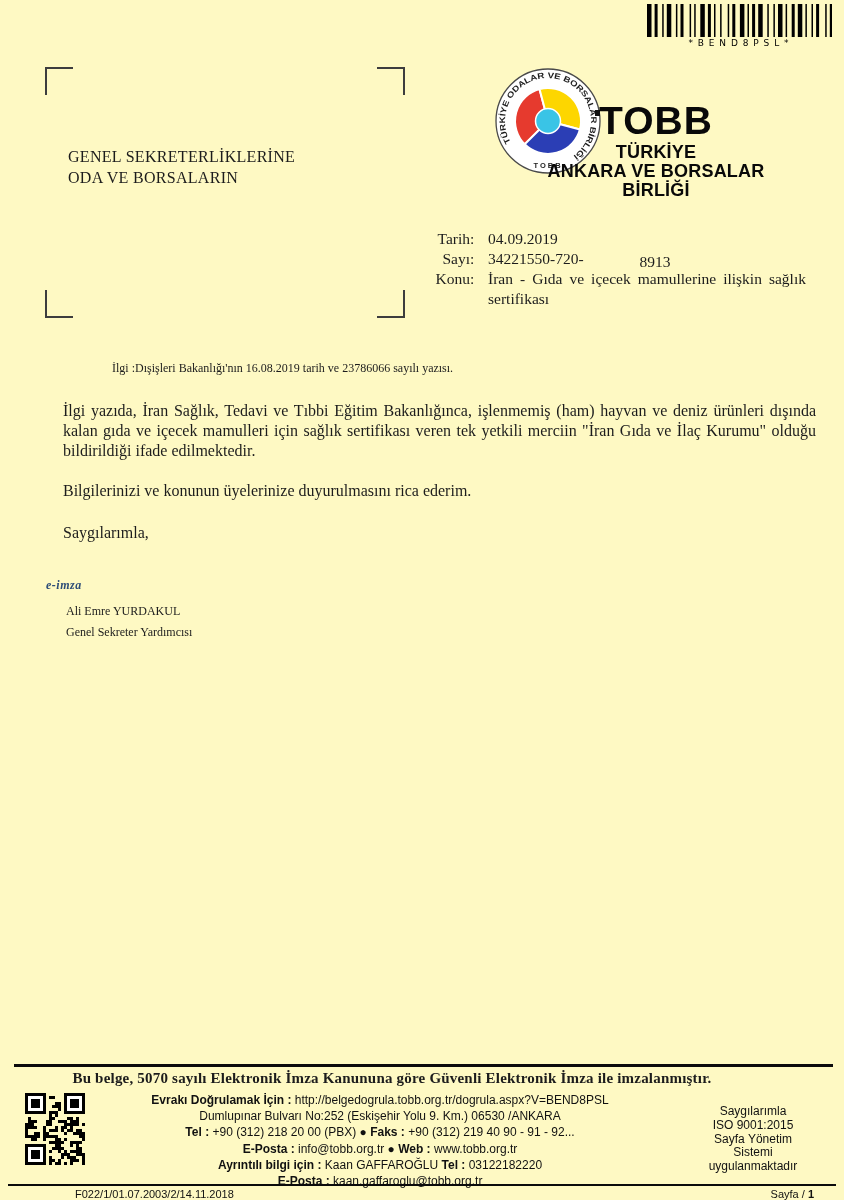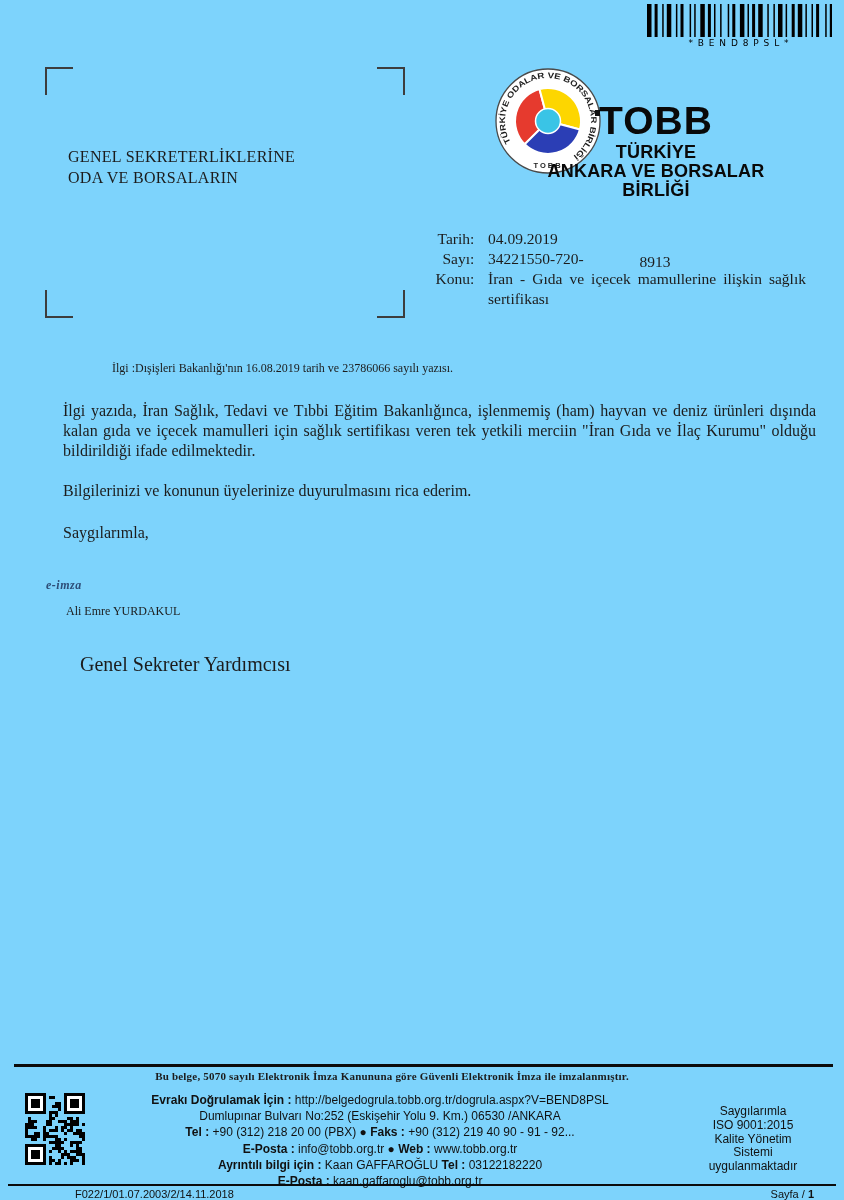--- a/index.html
+++ b/index.html
@@ -1,18 +1,18 @@
 <!DOCTYPE html>
 <html><head>
 <meta charset="utf-8">
 <style>
   * { margin:0; padding:0; box-sizing:border-box; }
   html,body { background:#ffffff; }
   .page {
-    position:relative; width:844px; height:1200px; background:#7dd3fc;
+    position:relative; width:844px; height:1200px; background:#fef9c3;
     font-family:"Liberation Serif", serif; color:#1c1c1c; overflow:hidden;
   }
   
   .barcode { position:absolute; left:646px; top:4px; width:186px; text-align:center; }
   .barcode svg { display:block; }
   .barcode-label { font-family:"DejaVu Sans", sans-serif; font-size:9px; letter-spacing:1px; color:#000; margin-top:1px; white-space:nowrap; }
   
   .mark { position:absolute; width:28px; height:28px; border:0 solid #3d3d3d; }
   .mark.tl { left:45px;  top:67px;  border-top-width:2px;    border-left-width:2px; }
   .mark.tr { left:377px; top:67px;  border-top-width:2px;    border-right-width:2px; }
@@ -38,26 +38,26 @@
   
   .ilgi { position:absolute; left:63px; top:358px; font-size:12px; line-height:20px; display:flex; width:753px;text-align:right; }
   .ilgi-label { width:72px; flex:none; }
   .para1 { position:absolute; left:63px; top:401px; width:753px; font-size:16px; line-height:20px;
            text-align:justify; }
   .para2 { position:absolute; left:63px; top:481px; width:753px; font-size:16px; line-height:20px; }
   .closing { position:absolute; left:63px; top:524px; font-size:16px; }
   .esign { position:absolute; left:46px; top:578px; font-size:12px; font-style:italic; font-weight:700;
            font-family:Liberation Serif, serif; letter-spacing:0.5px; }
   .sig-name  { position:absolute; left:66px; top:604px; font-size:12px; }
-  .sig-title { position:absolute; left:66px; top:653px; font-size:20px;margin-left:14px; }
+  .sig-title { position:absolute; left:66px; top:625px; font-size:12px; }
   
   .rule-top    { position:absolute; left:14px; right:11px; top:1064px; height:3px; background:#0b0b0b; }
   .rule-bottom { position:absolute; left:8px;  right:8px;  top:1184px; height:2px; background:#0b0b0b; }
   .signed-line { position:absolute; left:0; right:60px; top:1070px; text-align:center;
-                 font-size:11px; font-weight:700; letter-spacing:0.2px; }
+                 font-size:15px; font-weight:700; letter-spacing:0.2px; }
   .qr { position:absolute; left:25px; top:1093px; }
   .f-center { position:absolute; left:110px; top:1092px; width:540px; text-align:center;
               font-family:"Liberation Sans", sans-serif; font-size:12px; line-height:16.2px; color:#111; }
   .f-center b { font-weight:700; }
   .iso { position:absolute; left:674px; top:1105px; width:158px; text-align:center;
          font-family:"Liberation Sans", sans-serif; font-size:12px; line-height:13.8px; color:#111; }
   .form-code { position:absolute; left:75px; top:1188px; font-family:"Liberation Sans", sans-serif; font-size:11px; color:#111; }
   .page-num  { position:absolute; right:30px; top:1188px; font-family:"Liberation Sans", sans-serif; font-size:11px; color:#111; }
   .page-num b { font-weight:700; }
   .nowrap { white-space:nowrap; }
@@ -328,21 +328,21 @@
     <div>Dumlupınar Bulvarı No:252 (Eskişehir Yolu 9. Km.) 06530 /ANKARA</div>
     <div><b>Tel :</b> <span>+90 (312) 218 20 00 (PBX)</span> <b>●</b> <b>Faks :</b> <span>+90 (312) 219 40 90 - 91 - 92...</span></div>
     <div><b>E-Posta :</b> <span>info@tobb.org.tr</span> <b>●</b> <b>Web :</b> <span>www.tobb.org.tr</span></div>
     <div><b>Ayrıntılı bilgi için :</b> <span>Kaan GAFFAROĞLU</span> <b>Tel :</b> <span>03122182220</span></div>
     <div><b>E-Posta :</b> <span>kaan.gaffaroglu@tobb.org.tr</span></div>
   </div>
 
   <div class="iso">
     <div>Saygılarımla</div>
     <div>ISO 9001:2015</div>
-    <div>Kalite Yönetim</div>
+    <div>Sayfa Yönetim</div>
     <div>Sistemi</div>
     <div>uygulanmaktadır</div>
   </div>
 
   <div class="rule-bottom"></div>
   <div class="form-code">F022/1/01.07.2003/2/14.11.2018</div>
   <div class="page-num"><span>Sayfa</span> <span>/</span> <b>1</b></div>
 
 </div>
 

